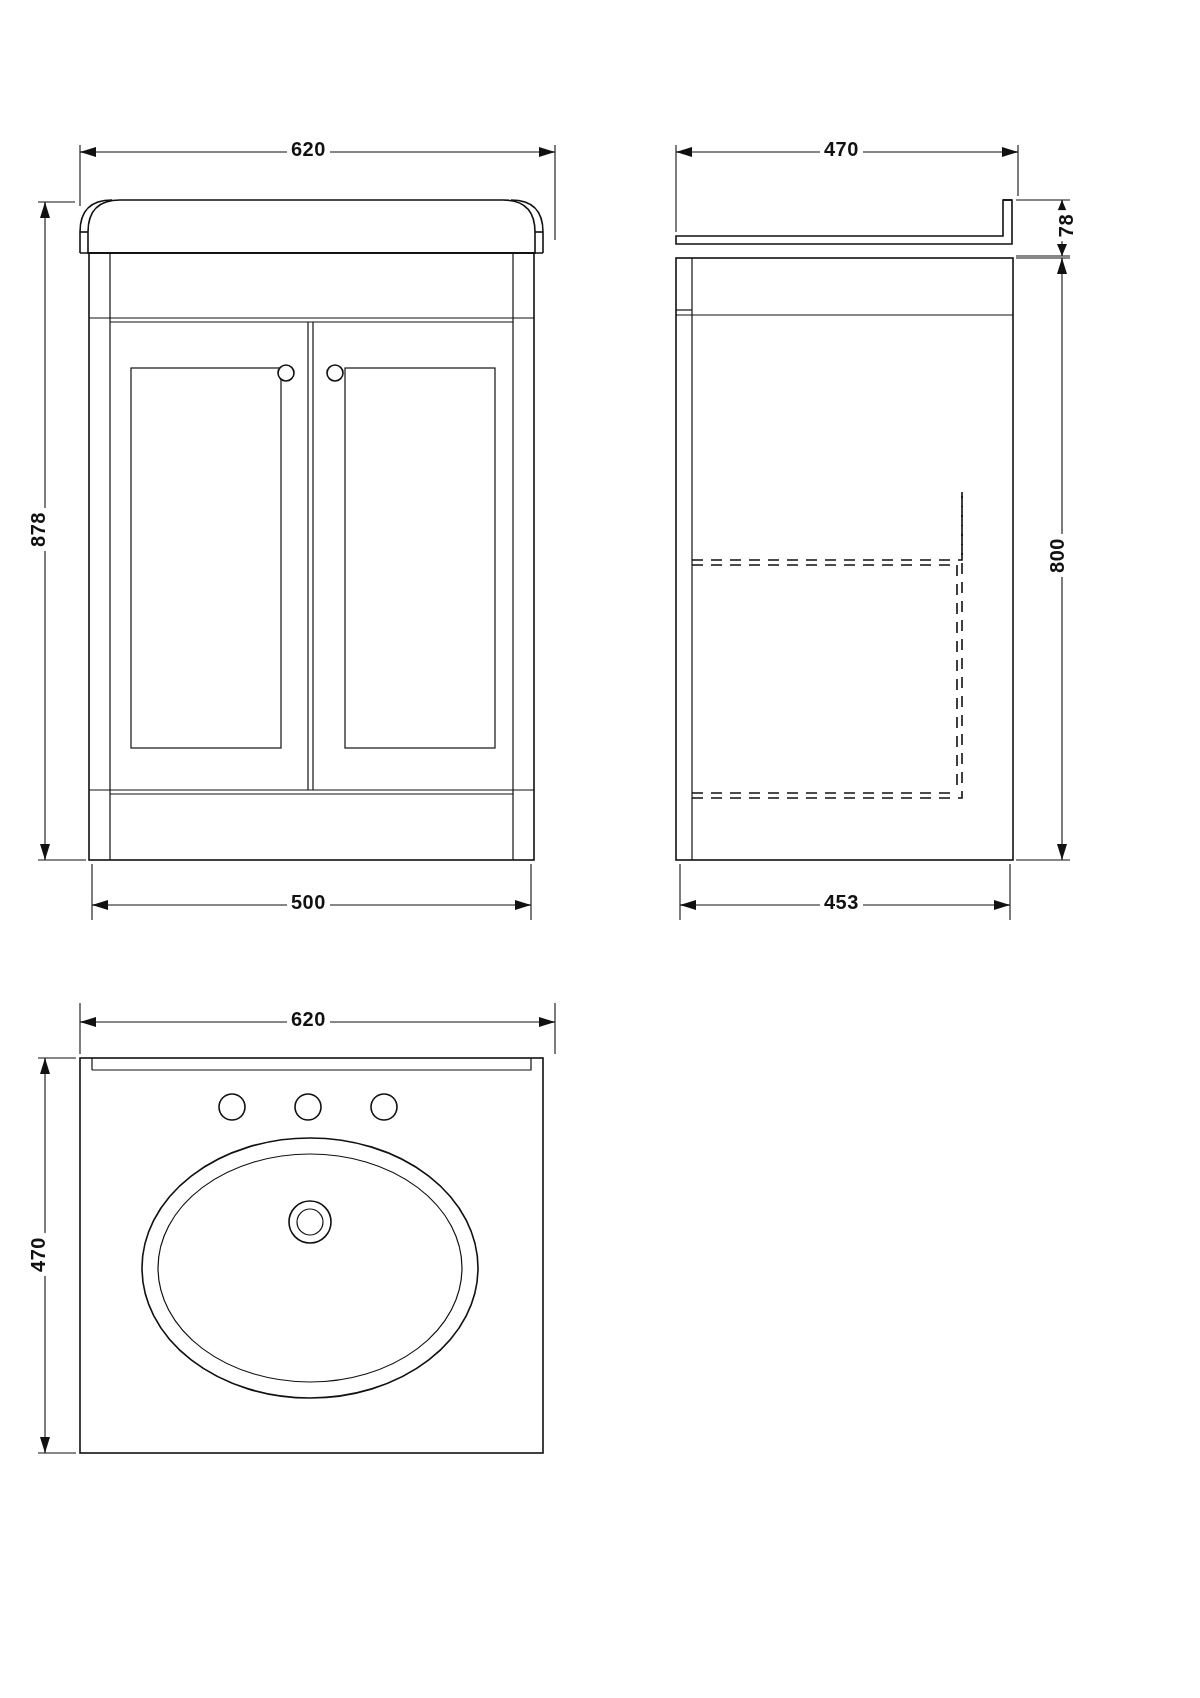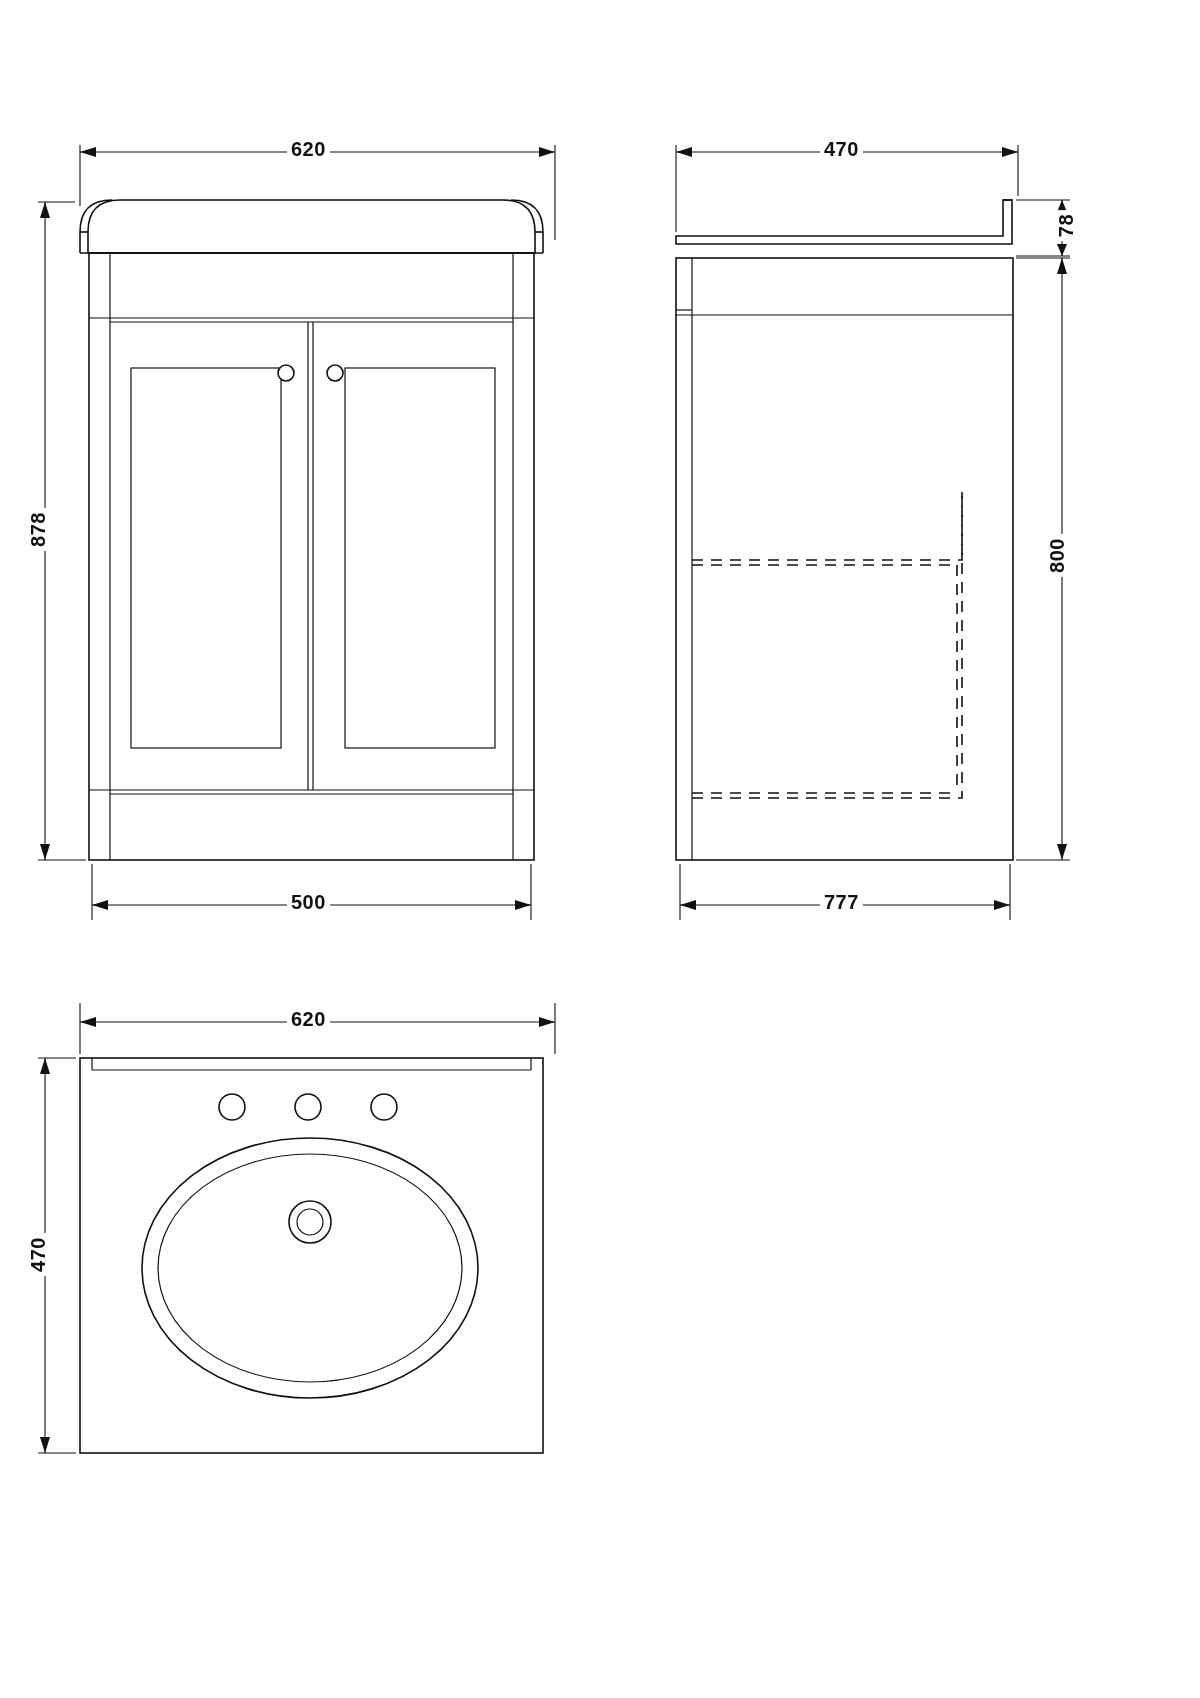--- a/index.html
+++ b/index.html
@@ -207,19 +207,19 @@
   <div class="dim-label vert" style="left:17px; top:518px; transform:rotate(-90deg);">878</div>
 
   <div class="dim-label" style="left:287px; top:891px;">500</div>
 
   <div class="dim-label" style="left:820px; top:138px;">470</div>
 
   <div class="dim-label vert" style="left:1051px; top:214px; transform:rotate(-90deg);">78</div>
 
   <div class="dim-label vert" style="left:1036px; top:544px; transform:rotate(-90deg);">800</div>
 
-  <div class="dim-label" style="left:820px; top:891px;">777</div>
+  <div class="dim-label" style="left:820px; top:891px;">453</div>
 
   <div class="dim-label" style="left:287px; top:1008px;">620</div>
 
   <div class="dim-label vert" style="left:17px; top:1243px; transform:rotate(-90deg);">470</div>
 
 </div>
 
 </body></html>

